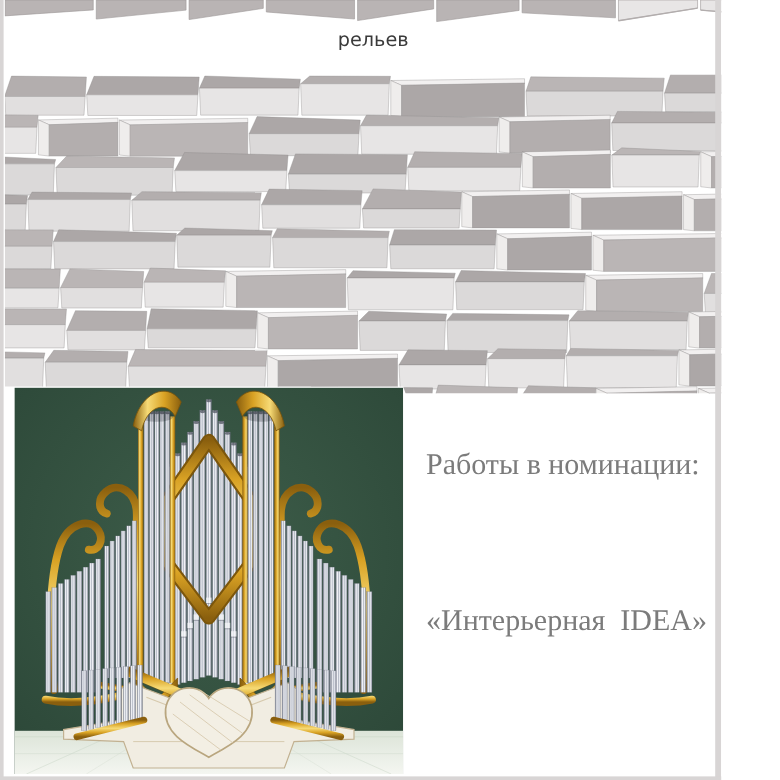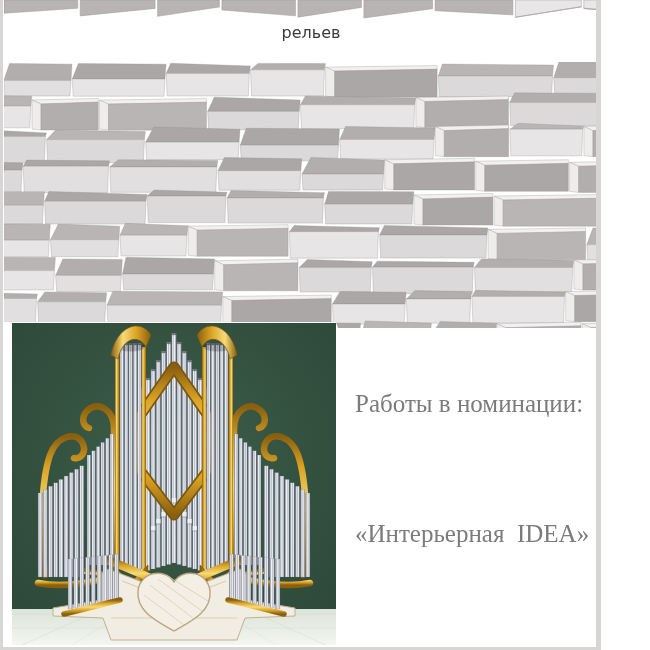--- a/index.html
+++ b/index.html
@@ -9,21 +9,21 @@
   .frame-left{left:0;top:0;width:3px;height:650px;}
   .frame-right{right:0;top:0;width:5px;height:650px;}
   .frame-bottom{left:0;bottom:0;width:650px;height:3px;}
   .topstrip{position:absolute;left:4px;top:0;}
   .relief-label{position:absolute;left:0;top:23px;width:622px;text-align:center;
                 font-family:"DejaVu Sans","Liberation Sans",sans-serif;font-size:16px;}
   .wall{position:absolute;left:4px;top:62px;}
   .organ{position:absolute;left:12px;top:323px;}
   .author{position:absolute;left:355px;top:374px;width:285px;}
   .author-name{font-size:35px;font-weight:bold;letter-spacing:.5px;}
-  .works{font-size:25px;margin-top:16px;}
+  .works{font-size:25px;}
   .noms{margin-top:38px;font-size:25px;line-height:31px;white-space:pre;}
 </style>
 </head>
 <body>
 
 <div class="canvas">
   <svg id="topstrip" class="topstrip" width="642" height="20" viewBox="0 0 642 20">
       <polygon points="0,0 73.72589637804776,0 73.72589637804776,8.280960963107646 0,13.231972963083535" fill="#b7b2b2" stroke="#9a9595" stroke-width="0.5" opacity="0.97"></polygon>
       <polygon points="76.22589637804776,0 151.06403651367873,0 151.06403651367873,8.433647873112932 76.22589637804776,15.887082506902516" fill="#b7b2b2" stroke="#9a9595" stroke-width="0.5" opacity="0.97"></polygon>
       <polygon points="153.56403651367873,0 215.4086994905956,0 215.4086994905956,6.974581259069964 153.56403651367873,16.315643347334117" fill="#b7b2b2" stroke="#9a9595" stroke-width="0.5" opacity="0.97"></polygon>

